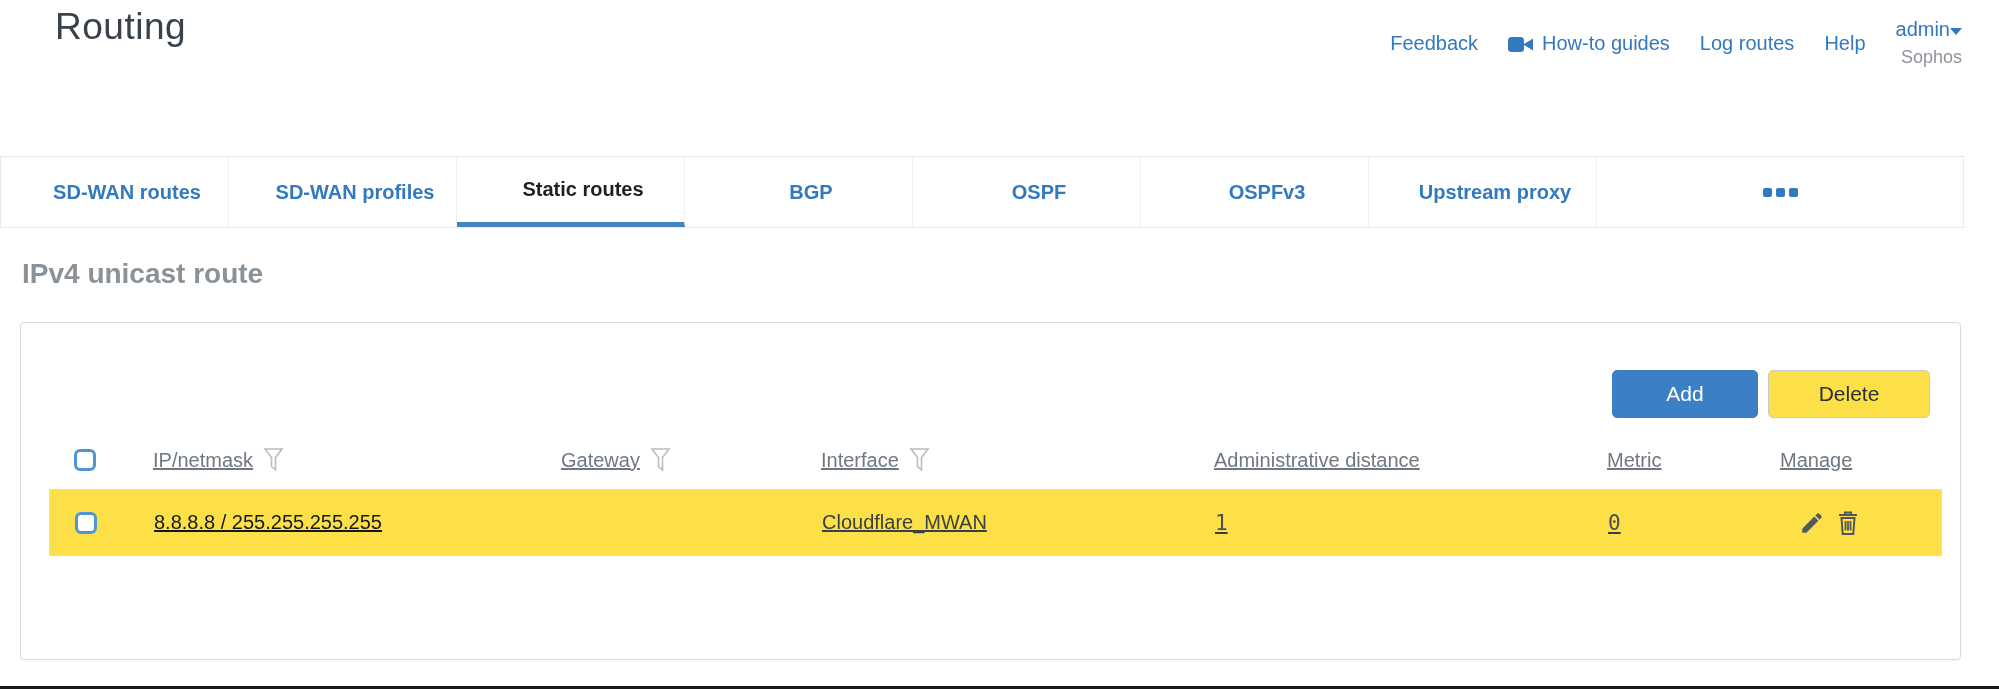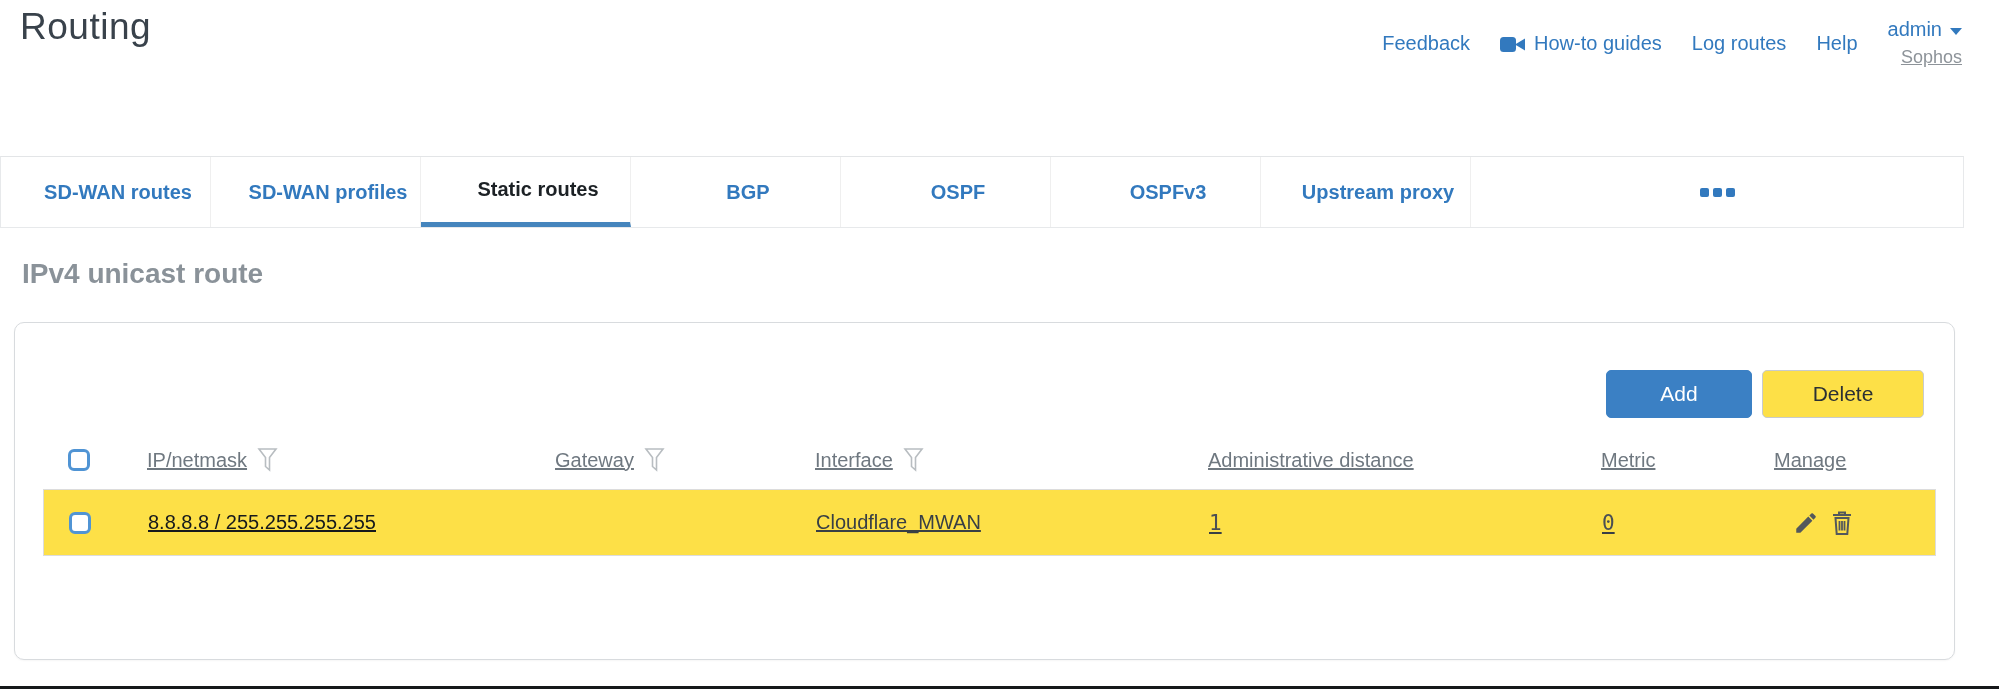--- a/index.html
+++ b/index.html
@@ -1,51 +1,51 @@
 <!DOCTYPE html>
 <html><head>
 <meta charset="utf-8">
 <style>
   * { margin:0; padding:0; box-sizing:border-box; }
   html,body { width:1999px; height:689px; background:#ffffff; overflow:hidden;
     font-family:"Liberation Sans","DejaVu Sans",sans-serif; }
   .page { position:relative; width:1999px; height:689px; background:#fff; }
 
   
-  .top-header { position:relative; height:155px; background:#fff; }
+  .top-header { position:relative; height:155px; background:#fff;margin-left:35px; }
   .page-title { position:absolute; left:20px; top:6px; font-size:37px; font-weight:400;
     color:#39424b; letter-spacing:0.5px; }
   .top-nav { position:absolute; right:37px; top:18px; display:flex; align-items:center; gap:30px; }
   .top-nav a { display:flex; align-items:center; gap:8px; color:#3279be; font-size:20px;
     text-decoration:none; cursor:pointer; }
   .user-wrap { display:flex; flex-direction:column; align-items:flex-end; }
-  .user-link { display:flex; align-items:center; gap:8px; color:#3279be; font-size:20px; cursor:pointer; }
+  .user-link { display:flex; align-items:center; color:#3279be; font-size:20px; cursor:pointer; }
   .caret-down { width:0; height:0; border-left:6px solid transparent; border-right:6px solid transparent;
     border-top:7px solid #3279be; margin-top:3px; }
-  .org-label { color:#8d9399; font-size:18px; margin-top:6px;text-decoration:underline; }
+  .org-label { color:#8d9399; font-size:18px; margin-top:6px; }
   .cam-icon { width:26px; height:17px; position:relative; display:inline-block; }
 
   
   .tab-bar { position:absolute; left:0; top:156px; width:1964px; height:72px; display:flex;
     background:#fbfbfb; border-top:1px solid #e3e5e7; border-bottom:1px solid #e7e9eb;
     border-left:1px solid #e7e9eb; border-right:1px solid #e7e9eb; }
-  .tab { width:210px; height:100%; display:flex; align-items:center; justify-content:center;
+  .tab { width:228px; height:100%; display:flex; align-items:center; justify-content:center;
     background:#fff; border-right:1px solid #efefef; font-size:20px; font-weight:700;
     color:#3279be; cursor:pointer; position:relative; white-space:nowrap;padding-left:25px; }
   .tab.active { color:#1c2125; border-bottom:5px solid #4585bd; }
   .tab-more { flex:1; display:flex; align-items:center; justify-content:center; background:#fff;
     cursor:pointer; }
   .dots { display:flex; gap:4px; }
   .dots span { width:9px; height:9px; background:#3279be; border-radius:2px; display:block; }
 
   
   .section-title { position:absolute; left:22px; top:258px; font-size:28px; font-weight:700;
     color:#8a9299; }
-  .card { position:absolute; left:14px; top:322px; width:1941px; height:338px; background:#fff;
-    border:1px solid #d8dbde; border-radius:10px; box-shadow:0 1px 2px rgba(0,0,0,0.04); }
+  .card { position:absolute; left:20px; top:322px; width:1941px; height:338px; background:#fff;
+    border:1px solid #d8dbde; border-radius:4px; box-shadow:0 1px 2px rgba(0,0,0,0.04); }
   .btn-row { position:absolute; top:47px; right:30px; display:flex; gap:10px; }
   .btn { height:48px; font-size:21px; border-radius:5px; cursor:pointer;
     display:flex; align-items:center; justify-content:center;
     font-family:"Liberation Sans","DejaVu Sans",sans-serif; }
   .btn-primary { width:146px; background:#3b80c4; border:1px solid #3b80c4; color:#fff; }
   .btn-secondary { width:162px; background:#fde047; border:1px solid #c8cbcd; color:#2b3034; }
 
   
   .tbl { position:absolute; left:28px; top:108px; width:1893px; }
   .grid-row { display:grid; grid-template-columns:104px 408px 260px 393px 393px 173px 1fr;

